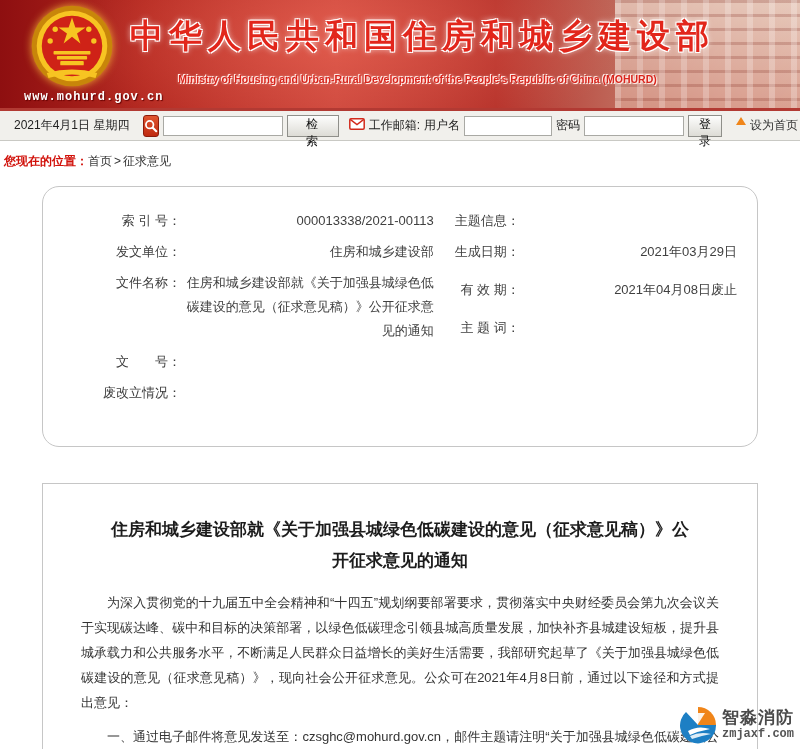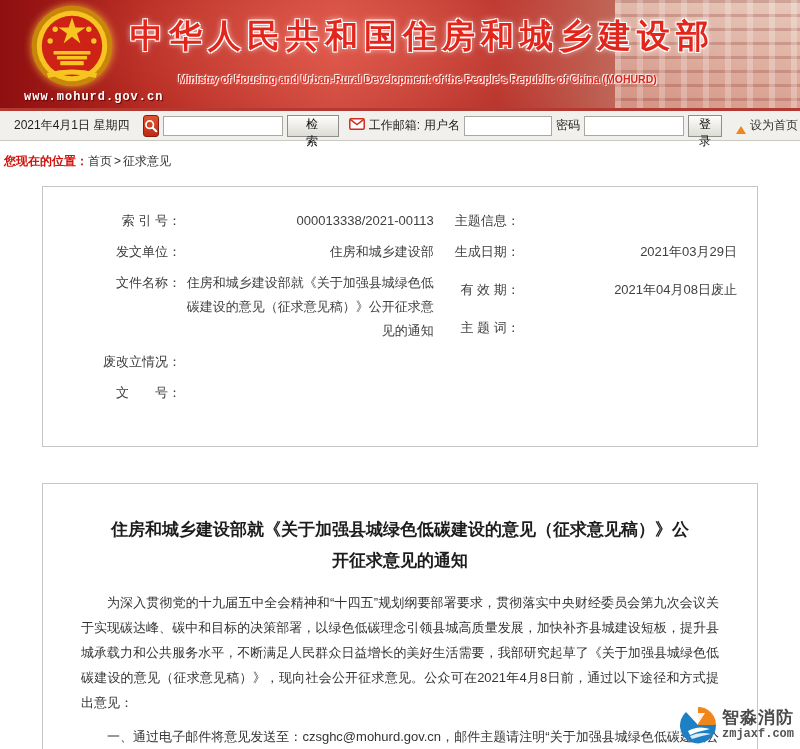--- a/index.html
+++ b/index.html
@@ -50,33 +50,33 @@
   .tb-input{ height:20px; border:1px solid #a9a9a4; background:#fff; margin-left:4px; }
   .inp-search{ width:120px; }
   .btn{ height:22px; margin-left:4px; border:1px solid #8f8f8a; background:linear-gradient(#fdfdfc,#dddcd6);
     font-size:12px; color:#111; padding:0 10px; cursor:pointer; font-family:inherit; }
   .btn-search{ letter-spacing:10px; padding:0 8px 0 16px; }
   .mail-ico{ margin-left:10px; }
   .tb-label{ margin-left:4px; white-space:nowrap; }
   .inp-user{ width:88px; }
   .inp-pass{ width:100px; }
   .tb-links{ margin-left:auto; display:flex; align-items:center; white-space:nowrap; }
-  .tb-link{ display:flex; align-items:flex-end; color:#333; text-decoration:none; margin-left:14px; cursor:pointer; }
+  .tb-link{ display:flex; align-items:flex-start; color:#333; text-decoration:none; margin-left:14px; cursor:pointer; }
   .arrow-up{ width:0; height:0; border-left:5px solid transparent; border-right:5px solid transparent;
     border-bottom:8px solid #f08519; margin-right:4px; }
 
   
   .breadcrumb{ padding:12px 0 10px 4px; font-size:12px; color:#333; }
   .crumb-prefix{ color:#d1110a; font-weight:bold; }
   .crumb-link{ color:#333; text-decoration:none; cursor:pointer; }
   .crumb-sep{ margin:0 2px; color:#333; }
 
   
   .card{ width:716px; margin:0 auto; background:#fff; border:1px solid #c6c6c6; }
-  .meta-card{ margin-top:6px; padding:22px 20px 34px 20px; }
+  .meta-card{ margin-top:6px; padding:22px 20px 34px 20px;border-radius:17px; }
   .meta-grid{ display:flex; }
   .meta-col-left{ width:55%; }
   .meta-col-right{ width:45%; }
   .meta-row{ display:flex; margin-bottom:7px; font-size:13px; line-height:24px; color:#3d3d3d; }
   .meta-label{ width:118px; text-align:right; flex:none; color:#3d3d3d; }
   .meta-value{ flex:1; padding-left:4px; color:#404040;text-align:right; }
   .meta-col-right .meta-label{ width:86px; }
   .mr-gap{ margin-top:14px; }
 
   .doc-card{ margin-top:36px; padding:30px 38px 40px 38px; min-height:380px; position:relative; }
@@ -169,25 +169,25 @@
         </div>
         <div class="meta-row">
           <span class="meta-label">发文单位：</span>
           <span class="meta-value">住房和城乡建设部</span>
         </div>
         <div class="meta-row">
           <span class="meta-label">文件名称：</span>
           <span class="meta-value">住房和城乡建设部就《关于加强县城绿色低碳建设的意见（征求意见稿）》公开征求意见的通知</span>
         </div>
         <div class="meta-row">
+          <span class="meta-label">文　　号：</span>
+          <span class="meta-value"></span>
+        </div>
+        <div class="meta-row">
           <span class="meta-label">废改立情况：</span>
-          <span class="meta-value"></span>
-        </div>
-        <div class="meta-row">
-          <span class="meta-label">文　　号：</span>
           <span class="meta-value"></span>
         </div>
       </div>
       <div class="meta-col-right">
         <div class="meta-row">
           <span class="meta-label">主题信息：</span>
         </div>
         <div class="meta-row">
           <span class="meta-label">生成日期：</span>
           <span class="meta-value">2021年03月29日</span>

